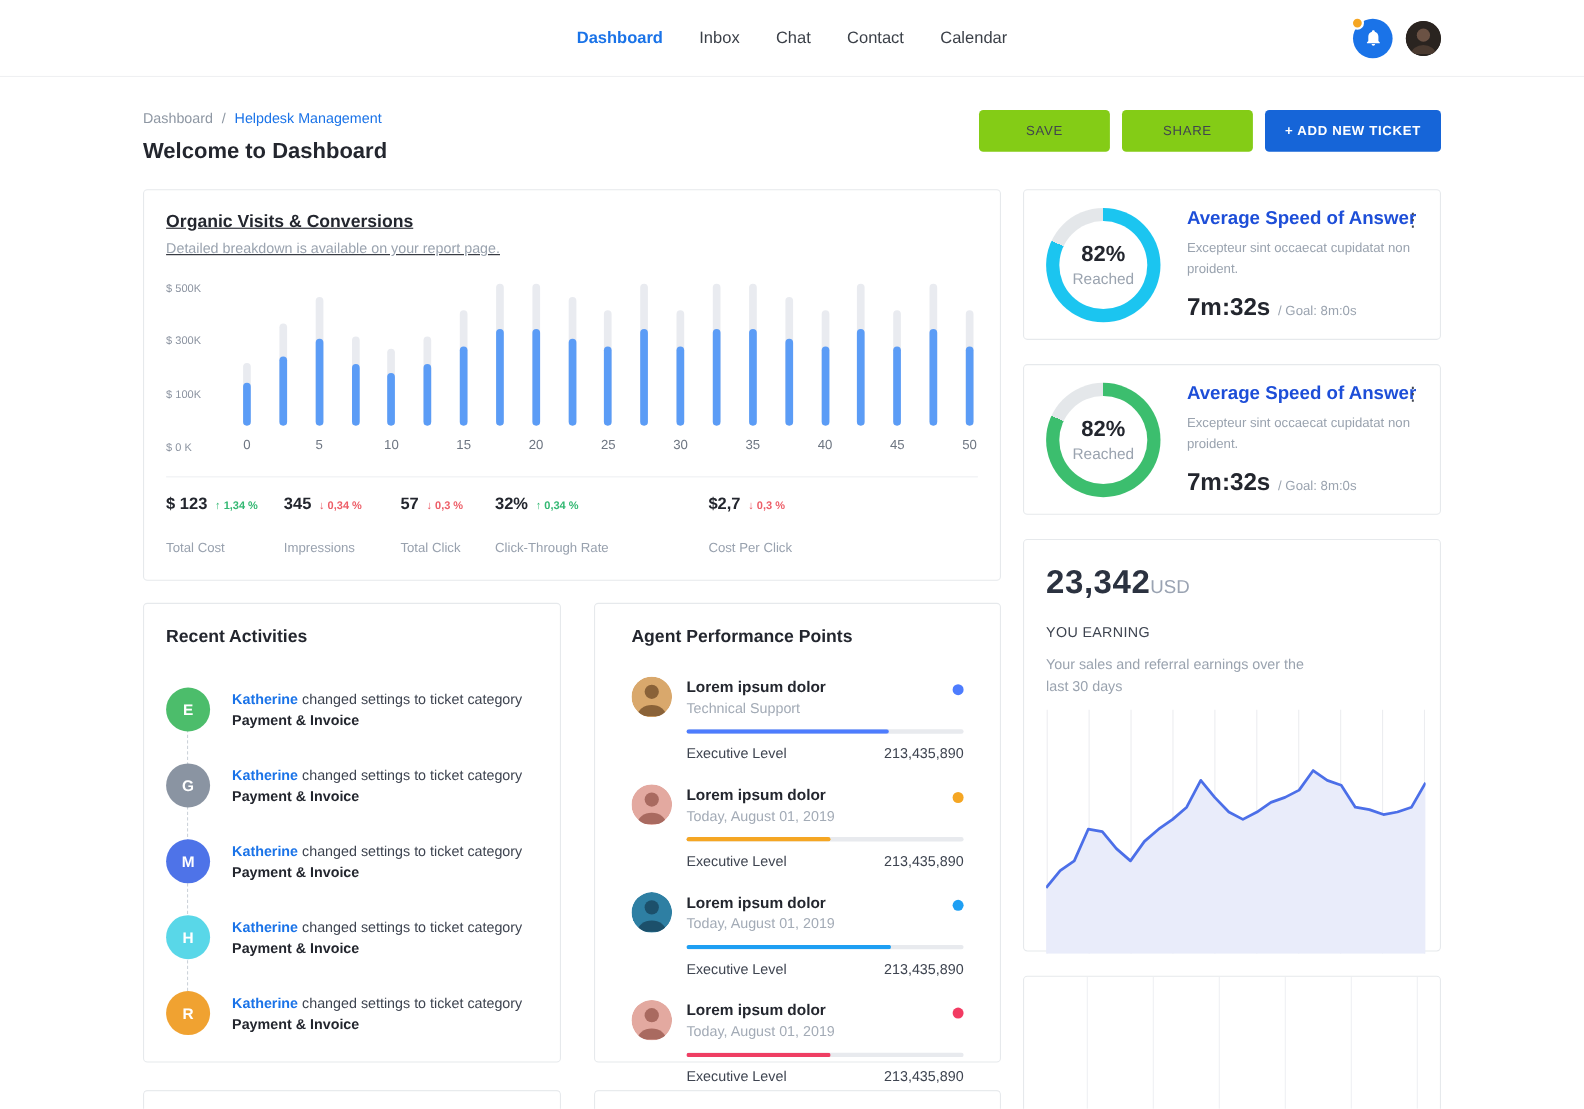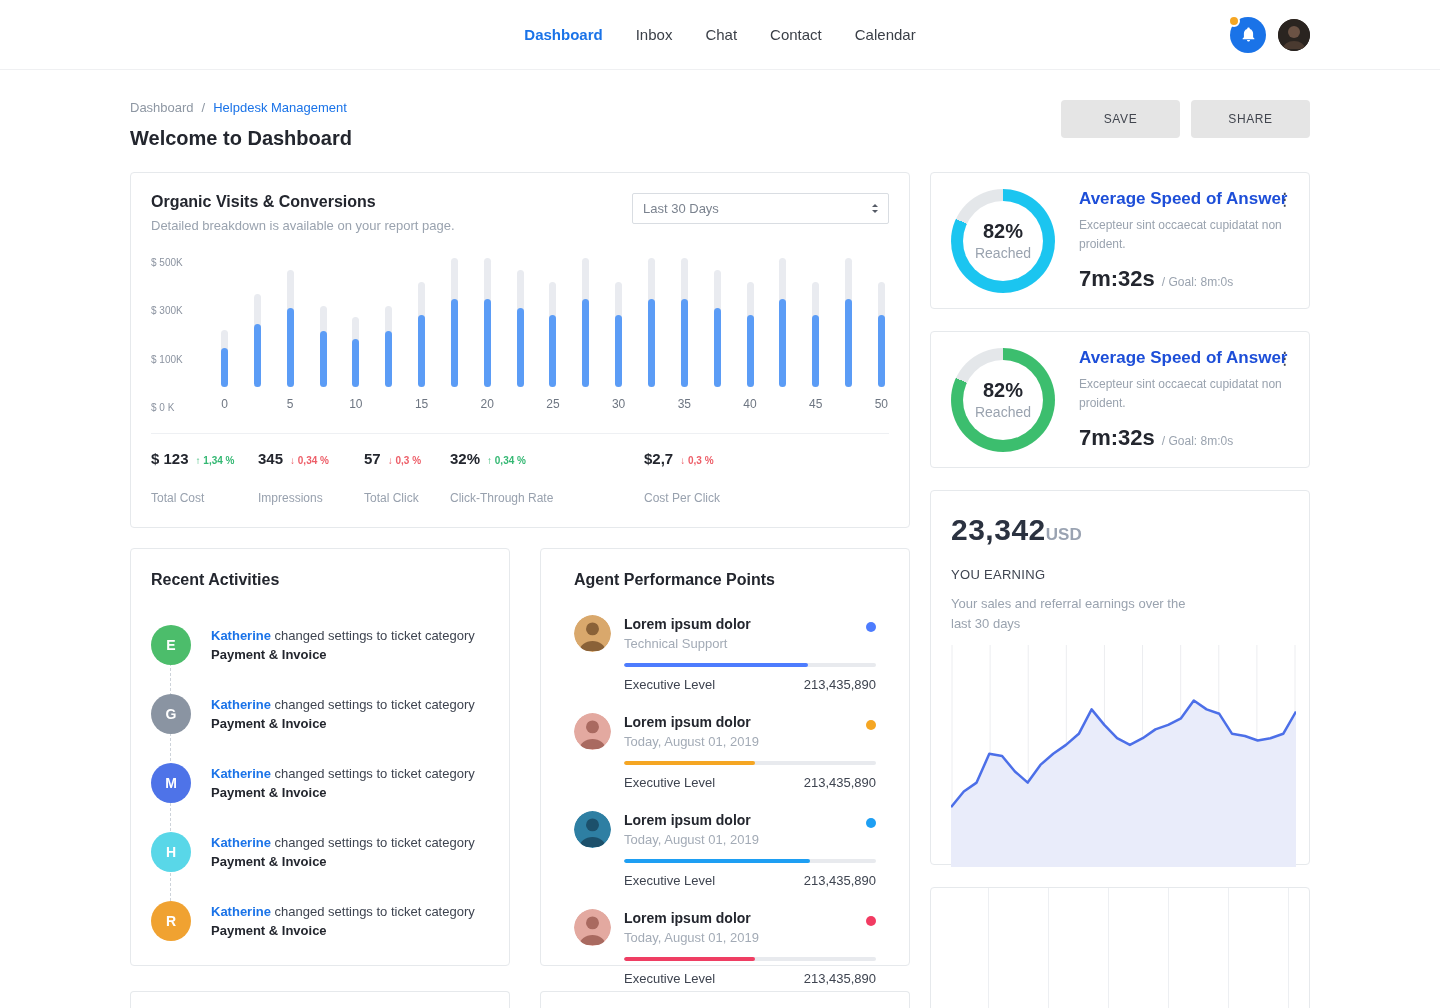--- a/index.html
+++ b/index.html
@@ -24,31 +24,31 @@
   
   .content { padding:0 130px; }
   .page-head { display:flex; justify-content:space-between; align-items:flex-start; margin-top:30px; }
   .breadcrumb { font-size:13px; color:#8E97A3; display:flex; gap:8px; }
   .breadcrumb .crumb-link { color:#8E97A3; cursor:pointer; }
   .breadcrumb .crumb-current { color:#1A73E8; cursor:pointer; }
   .page-title { font-size:20px; font-weight:bold; margin-top:12px; color:#23262E; }
   .actions { display:flex; gap:11px; margin-top:0; }
   .btn { border:none; border-radius:4px; font-size:12px; letter-spacing:.6px; cursor:pointer;
     font-family:inherit; }
-  .btn-gray { width:119px; height:38px; background:#e5e5e5; color:#41454E; }
+  .btn-gray { width:119px; height:38px; background:#84cc16; color:#41454E; }
   .btn-primary { width:160px; height:38px; background:#1665D8; color:#fff; font-weight:bold; }
 
   .grid { display:flex; gap:20px; margin-top:22px; align-items:flex-start; }
   .col-left { width:780px; }
   .col-right { width:380px; display:flex; flex-direction:column; gap:22px; }
   .card { background:#fff; border:1px solid #E6E9EC; border-radius:4px; }
 
   
   .organic { padding:20px 20px 14px; }
-  .organic-head { display:flex; justify-content:space-between; align-items:flex-start; }
+  .organic-head { display:flex; justify-content:space-between; align-items:flex-start;text-decoration:underline; }
   .card-title { font-size:16px; font-weight:bold; color:#23262E; }
   .card-sub { font-size:13px; color:#9AA3AF; margin-top:7px; }
   .select { width:257px; height:31px; border:1px solid #D9DDE2; border-radius:2px; display:flex;
     align-items:center; padding:0 10px; font-size:13px; color:#7B838F; cursor:pointer; position:relative; }
   .select .arrows { margin-left:auto; display:flex; flex-direction:column; gap:1px; }
   .select .arrows i { border:3.5px solid transparent; display:block; width:0; height:0; }
   .select .arrows i.up { border-bottom-color:#555B66; margin-bottom:1px; }
   .select .arrows i.dn { border-top-color:#555B66; margin-top:1px; }
 
   .chart-wrap { display:flex; margin-top:22px; height:160px; }
@@ -115,21 +115,21 @@
   .donut-sub { font-size:14px; color:#9AA3AF; margin-top:2px; }
   .asa-title { font-size:17px; font-weight:bold; color:#1d4ed8; }
   .asa-desc { font-size:12px; color:#9AA3AF; line-height:1.55; margin-top:7px; width:245px; }
   .asa-valrow { margin-top:13px; display:flex; align-items:baseline; gap:7px; }
   .asa-time { font-size:22px; font-weight:bold; color:#23262E; }
   .asa-goal { font-size:12px; color:#9AA3AF; }
 
   .earn-card { padding:22px 15px 13px 20px; height:375px; }
   .earn-amt-row { display:flex; align-items:baseline; }
   .earn-amt { font-size:30px; font-weight:bold; color:#2B3240; letter-spacing:.5px; }
-  .earn-cur { font-size:17px; font-weight:bold; color:#9AA3B2; }
+  .earn-cur { font-size:17px; font-weight:normal; color:#9AA3B2; }
   .earn-label { font-size:13px; color:#3E4450; margin-top:20px; letter-spacing:.3px; }
   .earn-desc { font-size:13px; color:#9AA3AF; line-height:1.5; margin-top:12px; width:250px; }
   .earn-chart { margin-top:12px; height:222px; position:relative; }
   .earn-chart svg { display:block; }
 
   .tickets-card { height:200px; }
   .tickets-head { padding:24px 20px 18px; border-bottom:1px solid #EDEFF2; }
   .tickets-body { height:120px; position:relative;
     background-image:linear-gradient(90deg,#EDEFF2 1px,transparent 1px);
     background-size:60px 100%; background-position:117px 0; background-repeat:repeat-x; }
@@ -170,38 +170,32 @@
       <div class="breadcrumb">
         <a class="crumb-link">Dashboard</a>
         <span>/</span>
         <a class="crumb-current">Helpdesk Management</a>
       </div>
       <h1 class="page-title">Welcome to Dashboard</h1>
     </div>
     <div class="actions">
       <button class="btn btn-gray">SAVE</button>
       <button class="btn btn-gray">SHARE</button>
+      <button class="btn btn-primary">+ ADD NEW TICKET</button>
     </div>
   </div>
 
   <div class="grid">
 
     <div class="col-left">
       <section class="card organic">
         <div class="organic-head">
           <div>
             <div class="card-title">Organic Visits &amp; Conversions</div>
             <div class="card-sub">Detailed breakdown is available on your report page.</div>
-          </div>
-          <div class="select">
-            <span>Last 30 Days</span>
-            <span class="arrows">
-                <i class="up"></i>
-                <i class="dn"></i>
-              </span>
           </div>
         </div>
         <div class="chart-wrap">
           <div class="y-axis" id="ylabels">
               <span>$ 500K</span>
               <span>$ 300K</span>
               <span>$ 100K</span>
               <span>$ 0 K</span>
             </div>
           <div class="bars-area">

